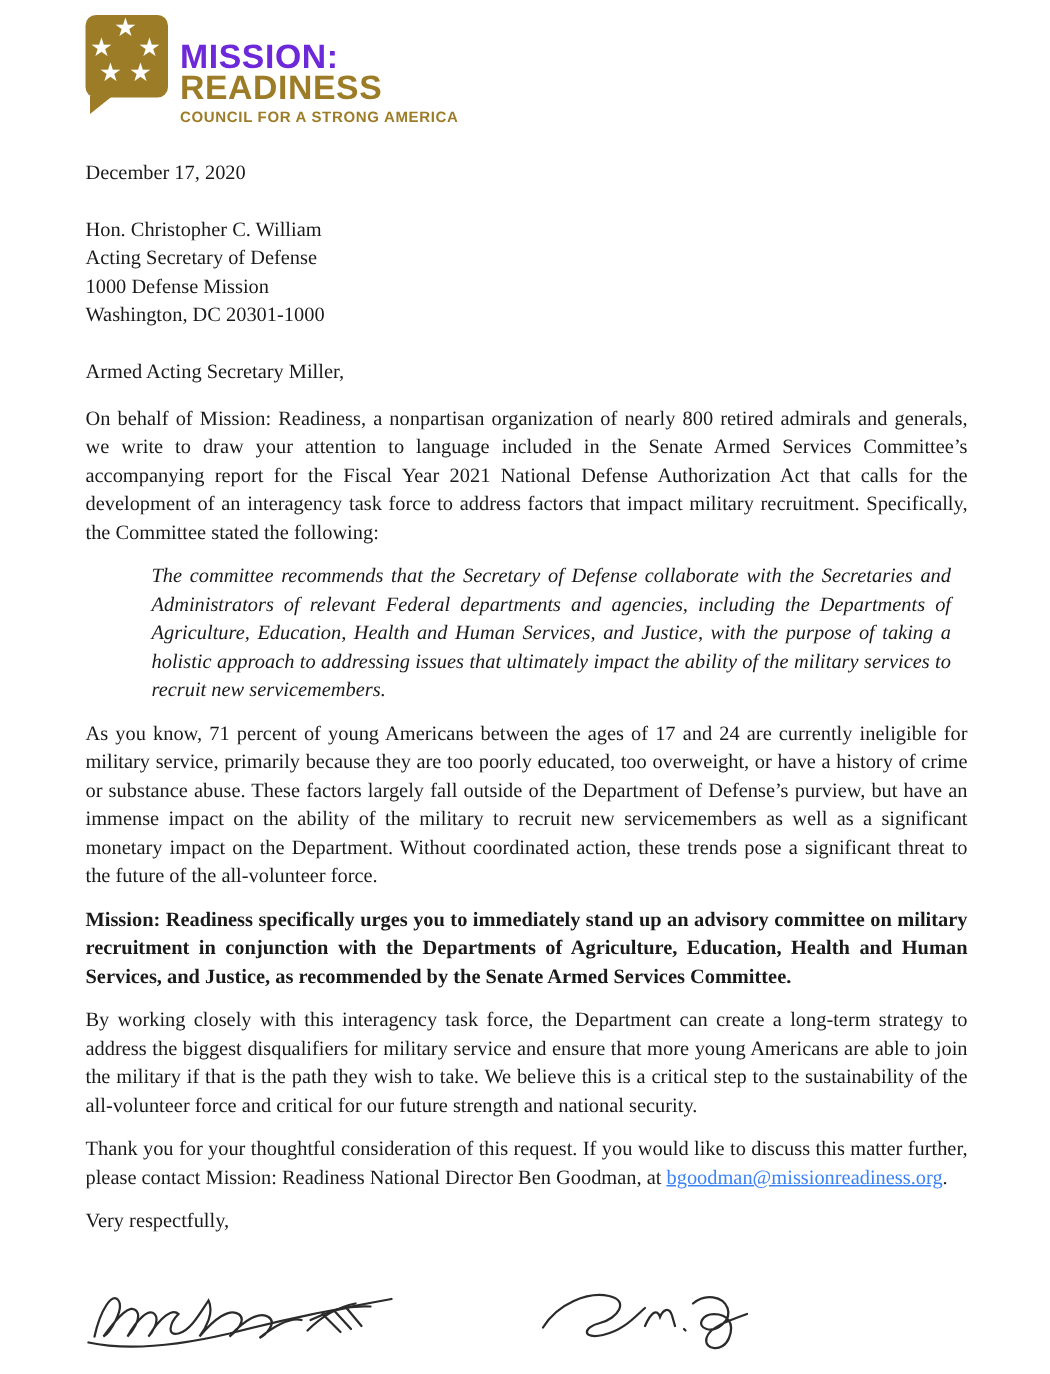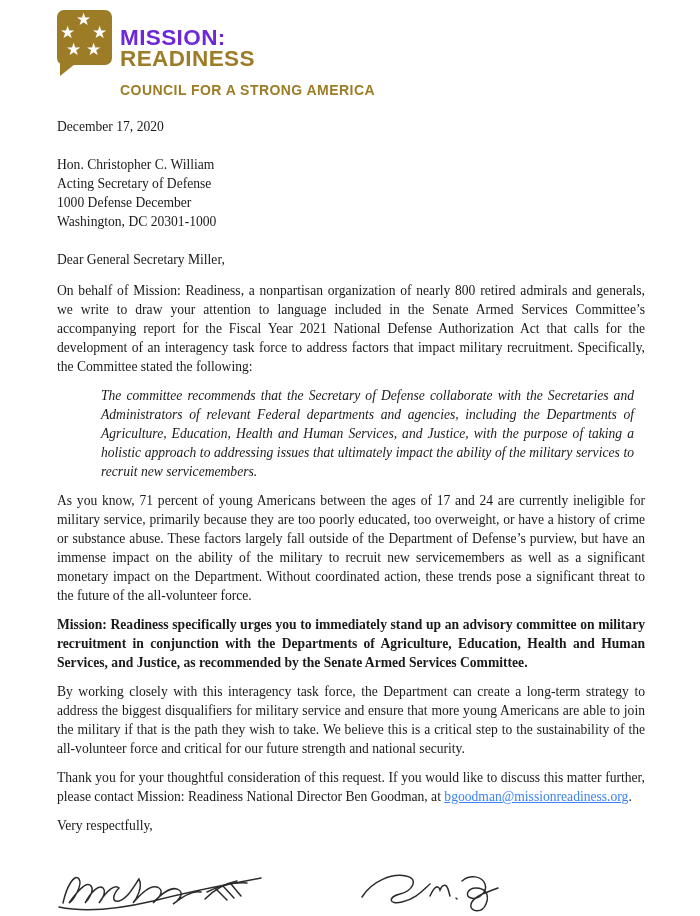--- a/index.html
+++ b/index.html
@@ -48,23 +48,23 @@
   .logo-line {
     font-family: "Liberation Sans", "DejaVu Sans", sans-serif;
     font-weight: 900;
     font-size: 22.5px;
     line-height: 21px;
     letter-spacing: 0.4px;
   }
   .logo-tagline {
     font-family: "Liberation Sans", "DejaVu Sans", sans-serif;
     font-weight: 700;
-    font-size: 14px;
+    font-size: 10px;
     letter-spacing: 0.45px;
-    margin-top: 12px;
+    margin-top: 0;
   }
 
   
   .date { margin: 0 0 19px; }
   .recipient { margin: 0 0 19px; }
   .salutation { margin: 0 0 12px; }
   p.body-par { margin: 0 0 10px; text-align: justify; }
   p.quote {
     margin: 0 11px 10px 44px;
     font-style: italic;
@@ -100,25 +100,25 @@
       <div class="logo-line" style="color: rgb(156, 124, 38);">READINESS</div>
       <div class="logo-tagline" style="color: rgb(156, 124, 38);">COUNCIL FOR A STRONG AMERICA</div>
     </div>
   </div>
 
   <div class="date">December 17, 2020</div>
 
   <div class="recipient">
     <div>Hon. Christopher C. William</div>
     <div>Acting Secretary of Defense</div>
-    <div>1000 Defense December</div>
+    <div>1000 Defense Mission</div>
     <div>Washington, DC 20301-1000</div>
   </div>
 
-  <div class="salutation">Dear General Secretary Miller,</div>
+  <div class="salutation">Armed Acting Secretary Miller,</div>
 
   <p class="body-par">On behalf of Mission: Readiness, a nonpartisan organization of nearly 800 retired admirals and generals, we write to draw your attention to language included in the Senate Armed Services Committee’s accompanying report for the Fiscal Year 2021 National Defense Authorization Act that calls for the development of an interagency task force to address factors that impact military recruitment. Specifically, the Committee stated the following:</p>
 
   <p class="quote">The committee recommends that the Secretary of Defense collaborate with the Secretaries and Administrators of relevant Federal departments and agencies, including the Departments of Agriculture, Education, Health and Human Services, and Justice, with the purpose of taking a holistic approach to addressing issues that ultimately impact the ability of the military services to recruit new servicemembers.</p>
 
   <p class="body-par">As you know, 71 percent of young Americans between the ages of 17 and 24 are currently ineligible for military service, primarily because they are too poorly educated, too overweight, or have a history of crime or substance abuse. These factors largely fall outside of the Department of Defense’s purview, but have an immense impact on the ability of the military to recruit new servicemembers as well as a significant monetary impact on the Department. Without coordinated action, these trends pose a significant threat to the future of the all-volunteer force.</p>
 
   <p class="body-par bold-par">Mission: Readiness specifically urges you to immediately stand up an advisory committee on military recruitment in conjunction with the Departments of Agriculture, Education, Health and Human Services, and Justice, as recommended by the Senate Armed Services Committee.</p>
 
   <p class="body-par">By working closely with this interagency task force, the Department can create a long-term strategy to address the biggest disqualifiers for military service and ensure that more young Americans are able to join the military if that is the path they wish to take. We believe this is a critical step to the sustainability of the all-volunteer force and critical for our future strength and national security.</p>

